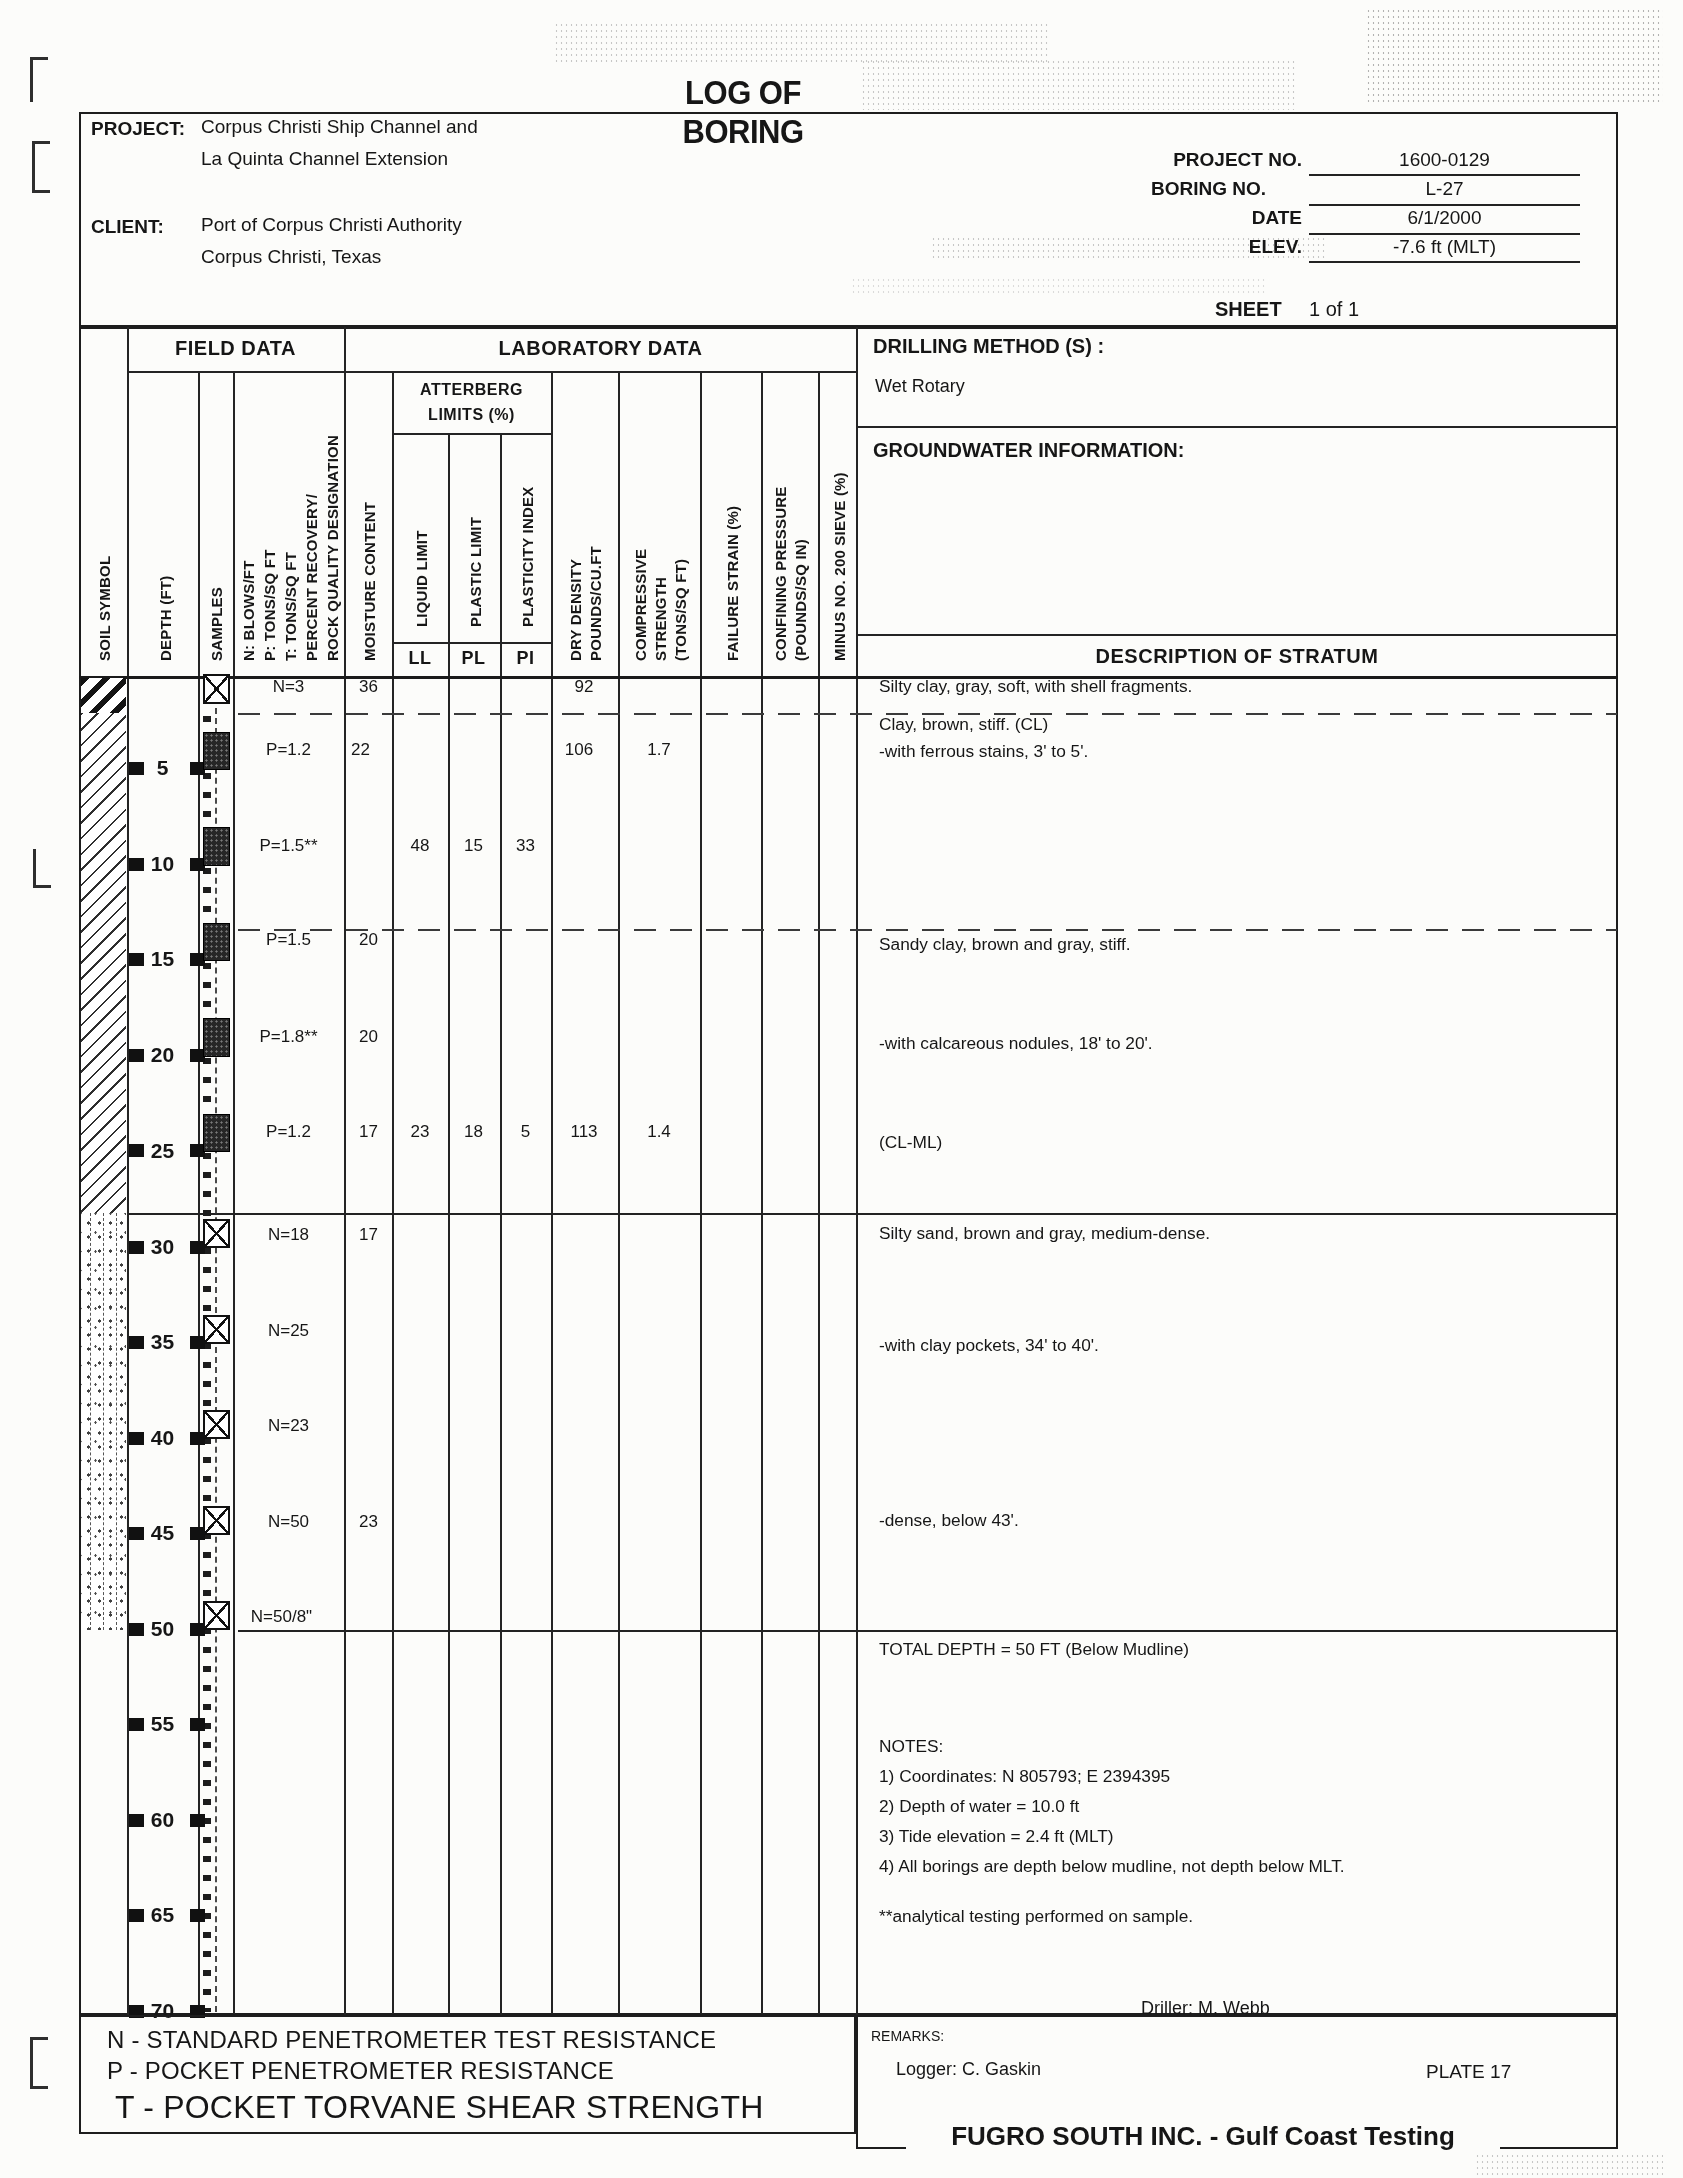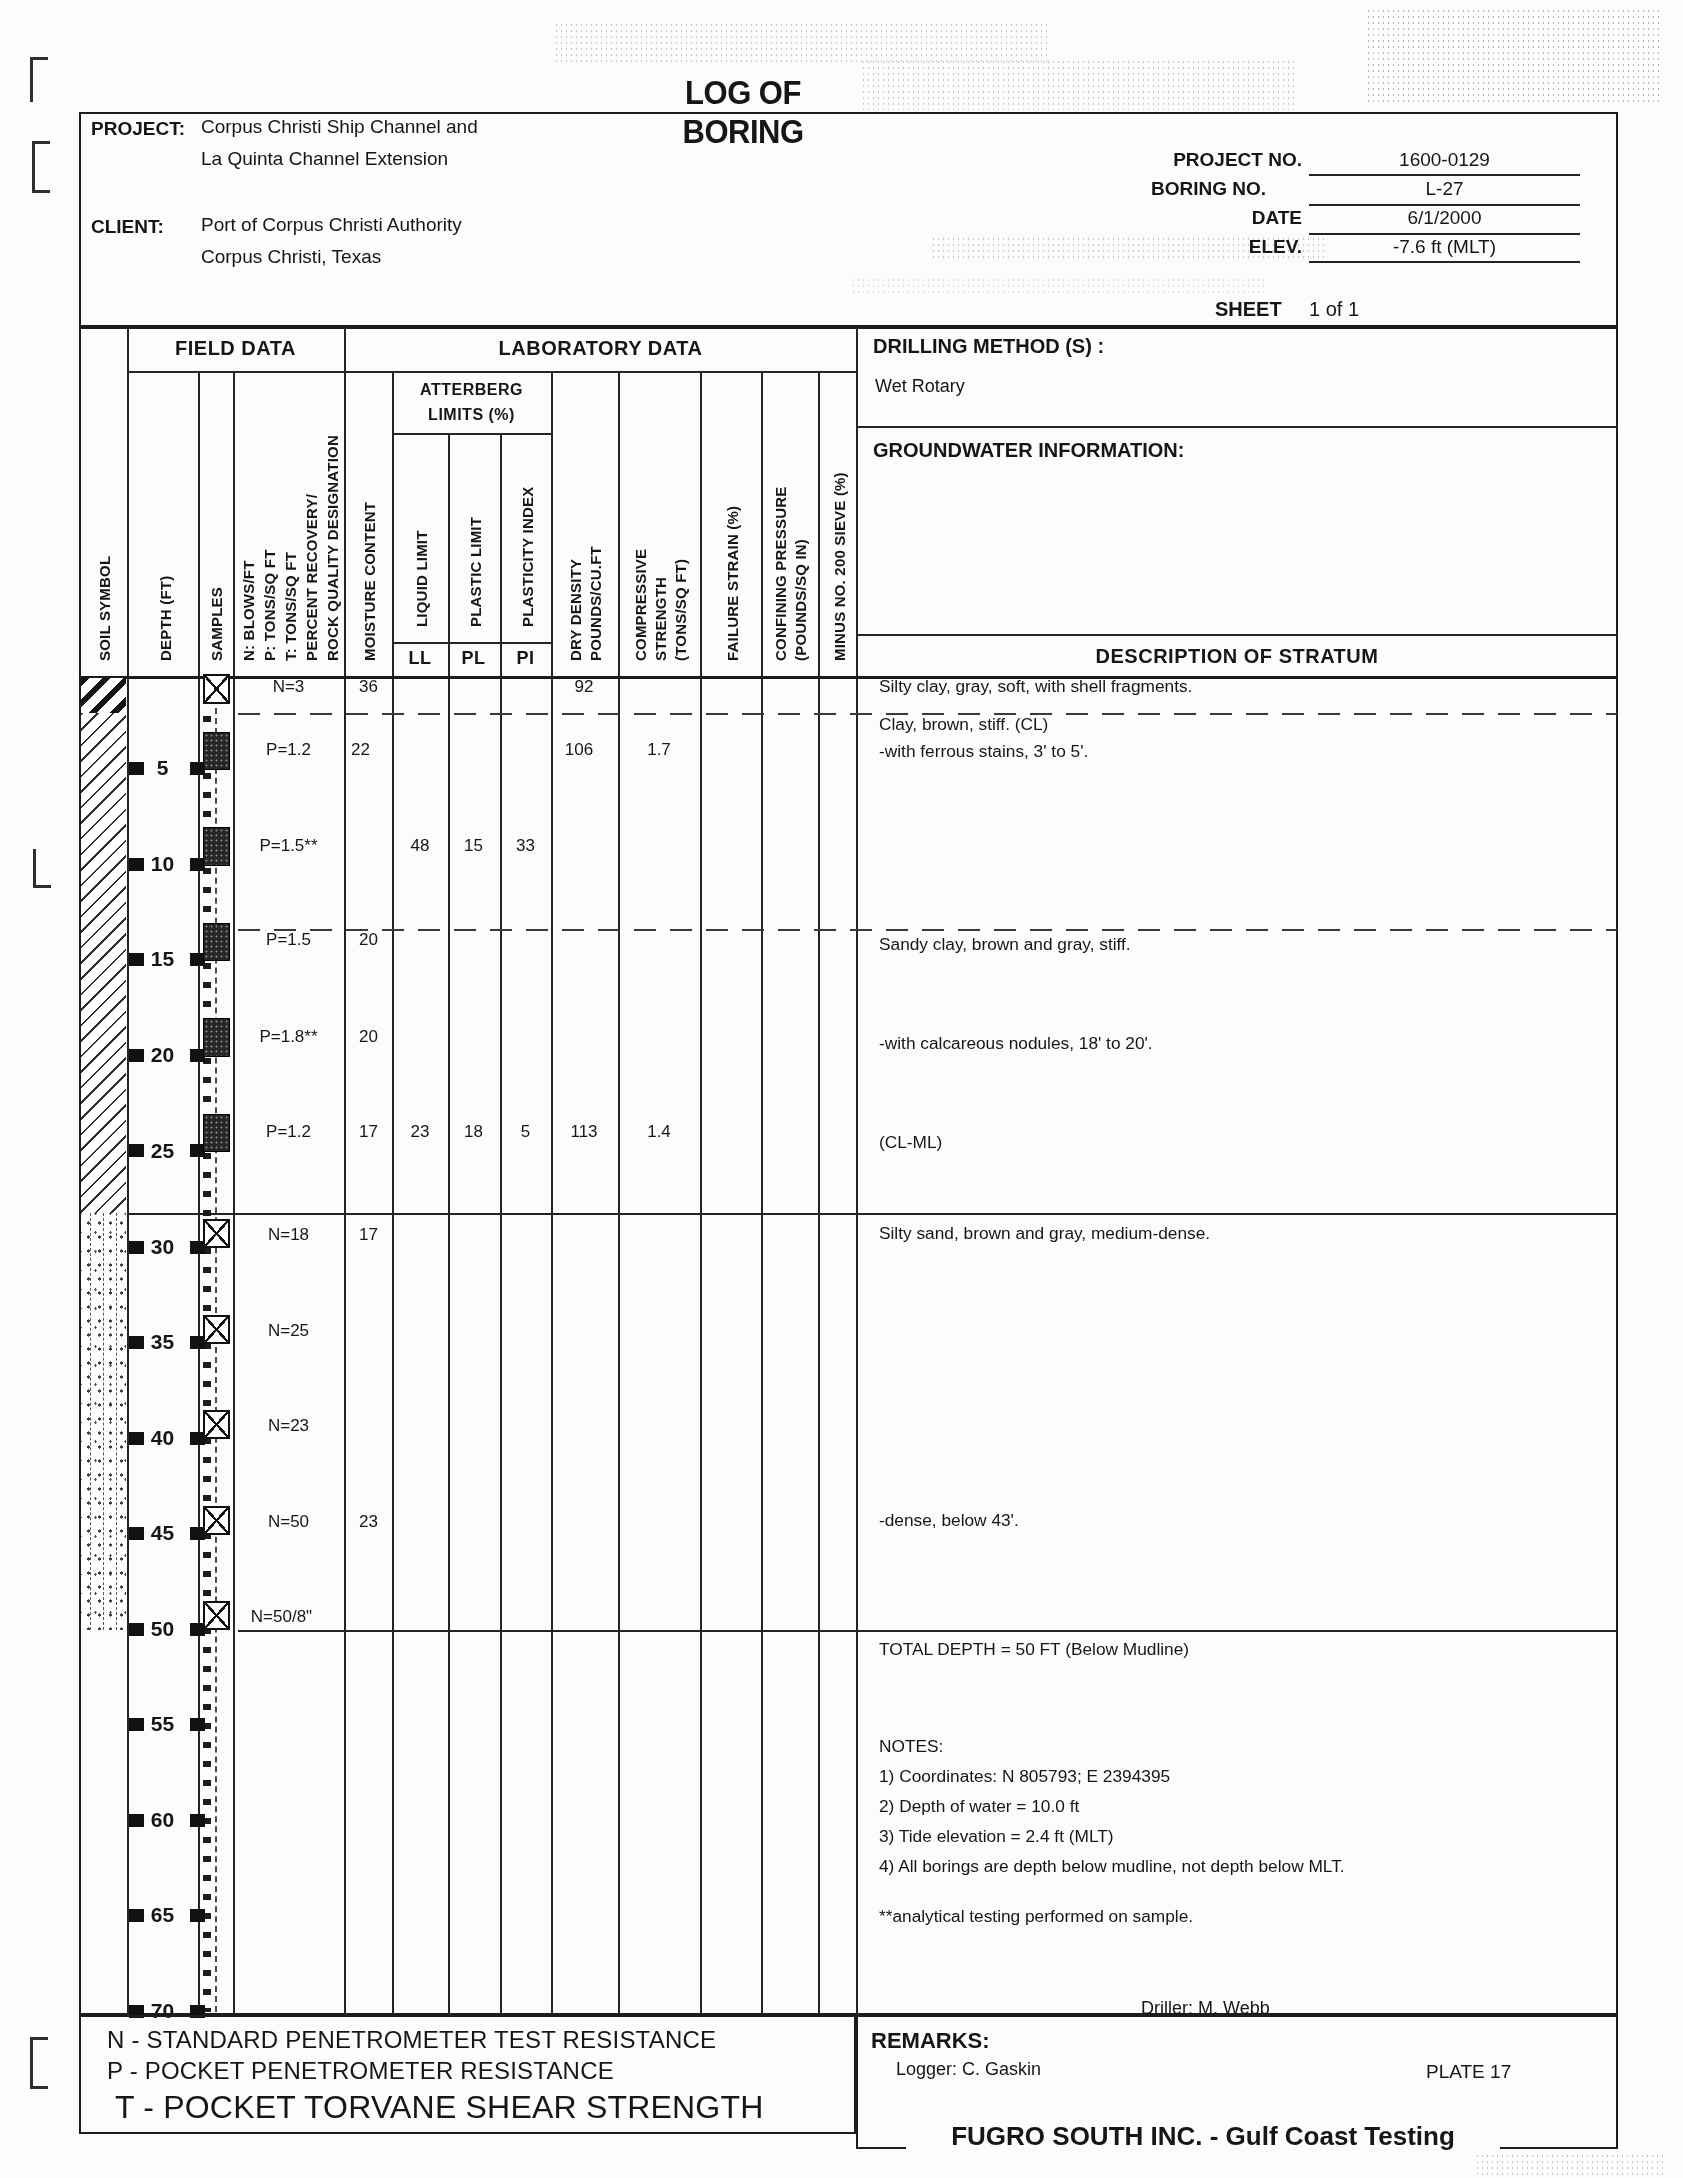--- a/index.html
+++ b/index.html
@@ -258,35 +258,36 @@
 
   <div class="cell" style="left:228px;top:1607px;width:107px;">N=50/8"</div>
 
   <div class="desc" style="left:879px;top:673px;width:723px;">Silty clay, gray, soft, with shell fragments.</div>
   <div class="desc" style="left:879px;top:711px;width:723px;">Clay, brown, stiff.  (CL)
 -with ferrous stains, 3' to 5'.</div>
   <div class="desc" style="left:879px;top:931px;width:723px;">Sandy clay, brown and gray, stiff.</div>
   <div class="desc" style="left:879px;top:1030px;width:723px;">-with calcareous nodules, 18' to 20'.</div>
   <div class="desc" style="left:879px;top:1129px;width:723px;">(CL-ML)</div>
   <div class="desc" style="left:879px;top:1220px;width:723px;">Silty sand, brown and gray, medium-dense.</div>
+  <div class="desc" style="left:879px;top:1332px;width:723px;">-with clay pockets, 34' to 40'.</div>
   <div class="desc" style="left:879px;top:1507px;width:723px;">-dense, below 43'.</div>
   <div class="desc" style="left:879px;top:1636px;width:723px;">TOTAL DEPTH = 50 FT (Below Mudline)</div>
   <div class="desc" style="left:879px;top:1731px;width:733px;line-height:30px;">NOTES:
 1) Coordinates: N 805793; E 2394395
 2) Depth of water = 10.0 ft
 3) Tide elevation = 2.4 ft (MLT)
 4) All borings are depth below mudline, not depth below MLT.</div>
   <div class="desc" style="left:879px;top:1903px;width:723px;">**analytical testing performed on sample.</div>
 
   <div class="box" style="left:79px;top:2015px;width:777px;height:119px;"></div>
   <div class="abs" style="left:107px;top:2026px;font-size:24px;letter-spacing:0.2px;">N - STANDARD PENETROMETER TEST RESISTANCE</div>
   <div class="abs" style="left:107px;top:2057px;font-size:24px;letter-spacing:0.2px;">P - POCKET PENETROMETER RESISTANCE</div>
   <div class="abs" style="left:115px;top:2089px;font-size:32px;letter-spacing:0.2px;text-align:center;">T - POCKET TORVANE SHEAR STRENGTH</div>
 
   <div class="box" style="left:856px;top:2015px;width:762px;height:134px;"></div>
-  <div class="abs" style="left:871px;top:2028px;font-size:22px;font-weight:700;">REMARKS:</div>
+  <div class="abs" style="left:871px;top:2028px;font-size:14px;font-weight:400;">REMARKS:</div>
   <div class="abs" style="left:896px;top:2059px;font-size:18px;">Logger: C. Gaskin</div>
   <div class="abs" style="left:1141px;top:1998px;font-size:18px;">Driller: M. Webb</div>
   <div class="abs" style="left:1426px;top:2061px;font-size:19px;">PLATE 17</div>
   <div class="abs" style="left:906px;top:2121px;width:594px;text-align:center;font-size:26px;font-weight:700;background:#fcfcfa;">FUGRO SOUTH INC. - Gulf Coast Testing</div>
 
 </div>
 
 
 </body></html>

